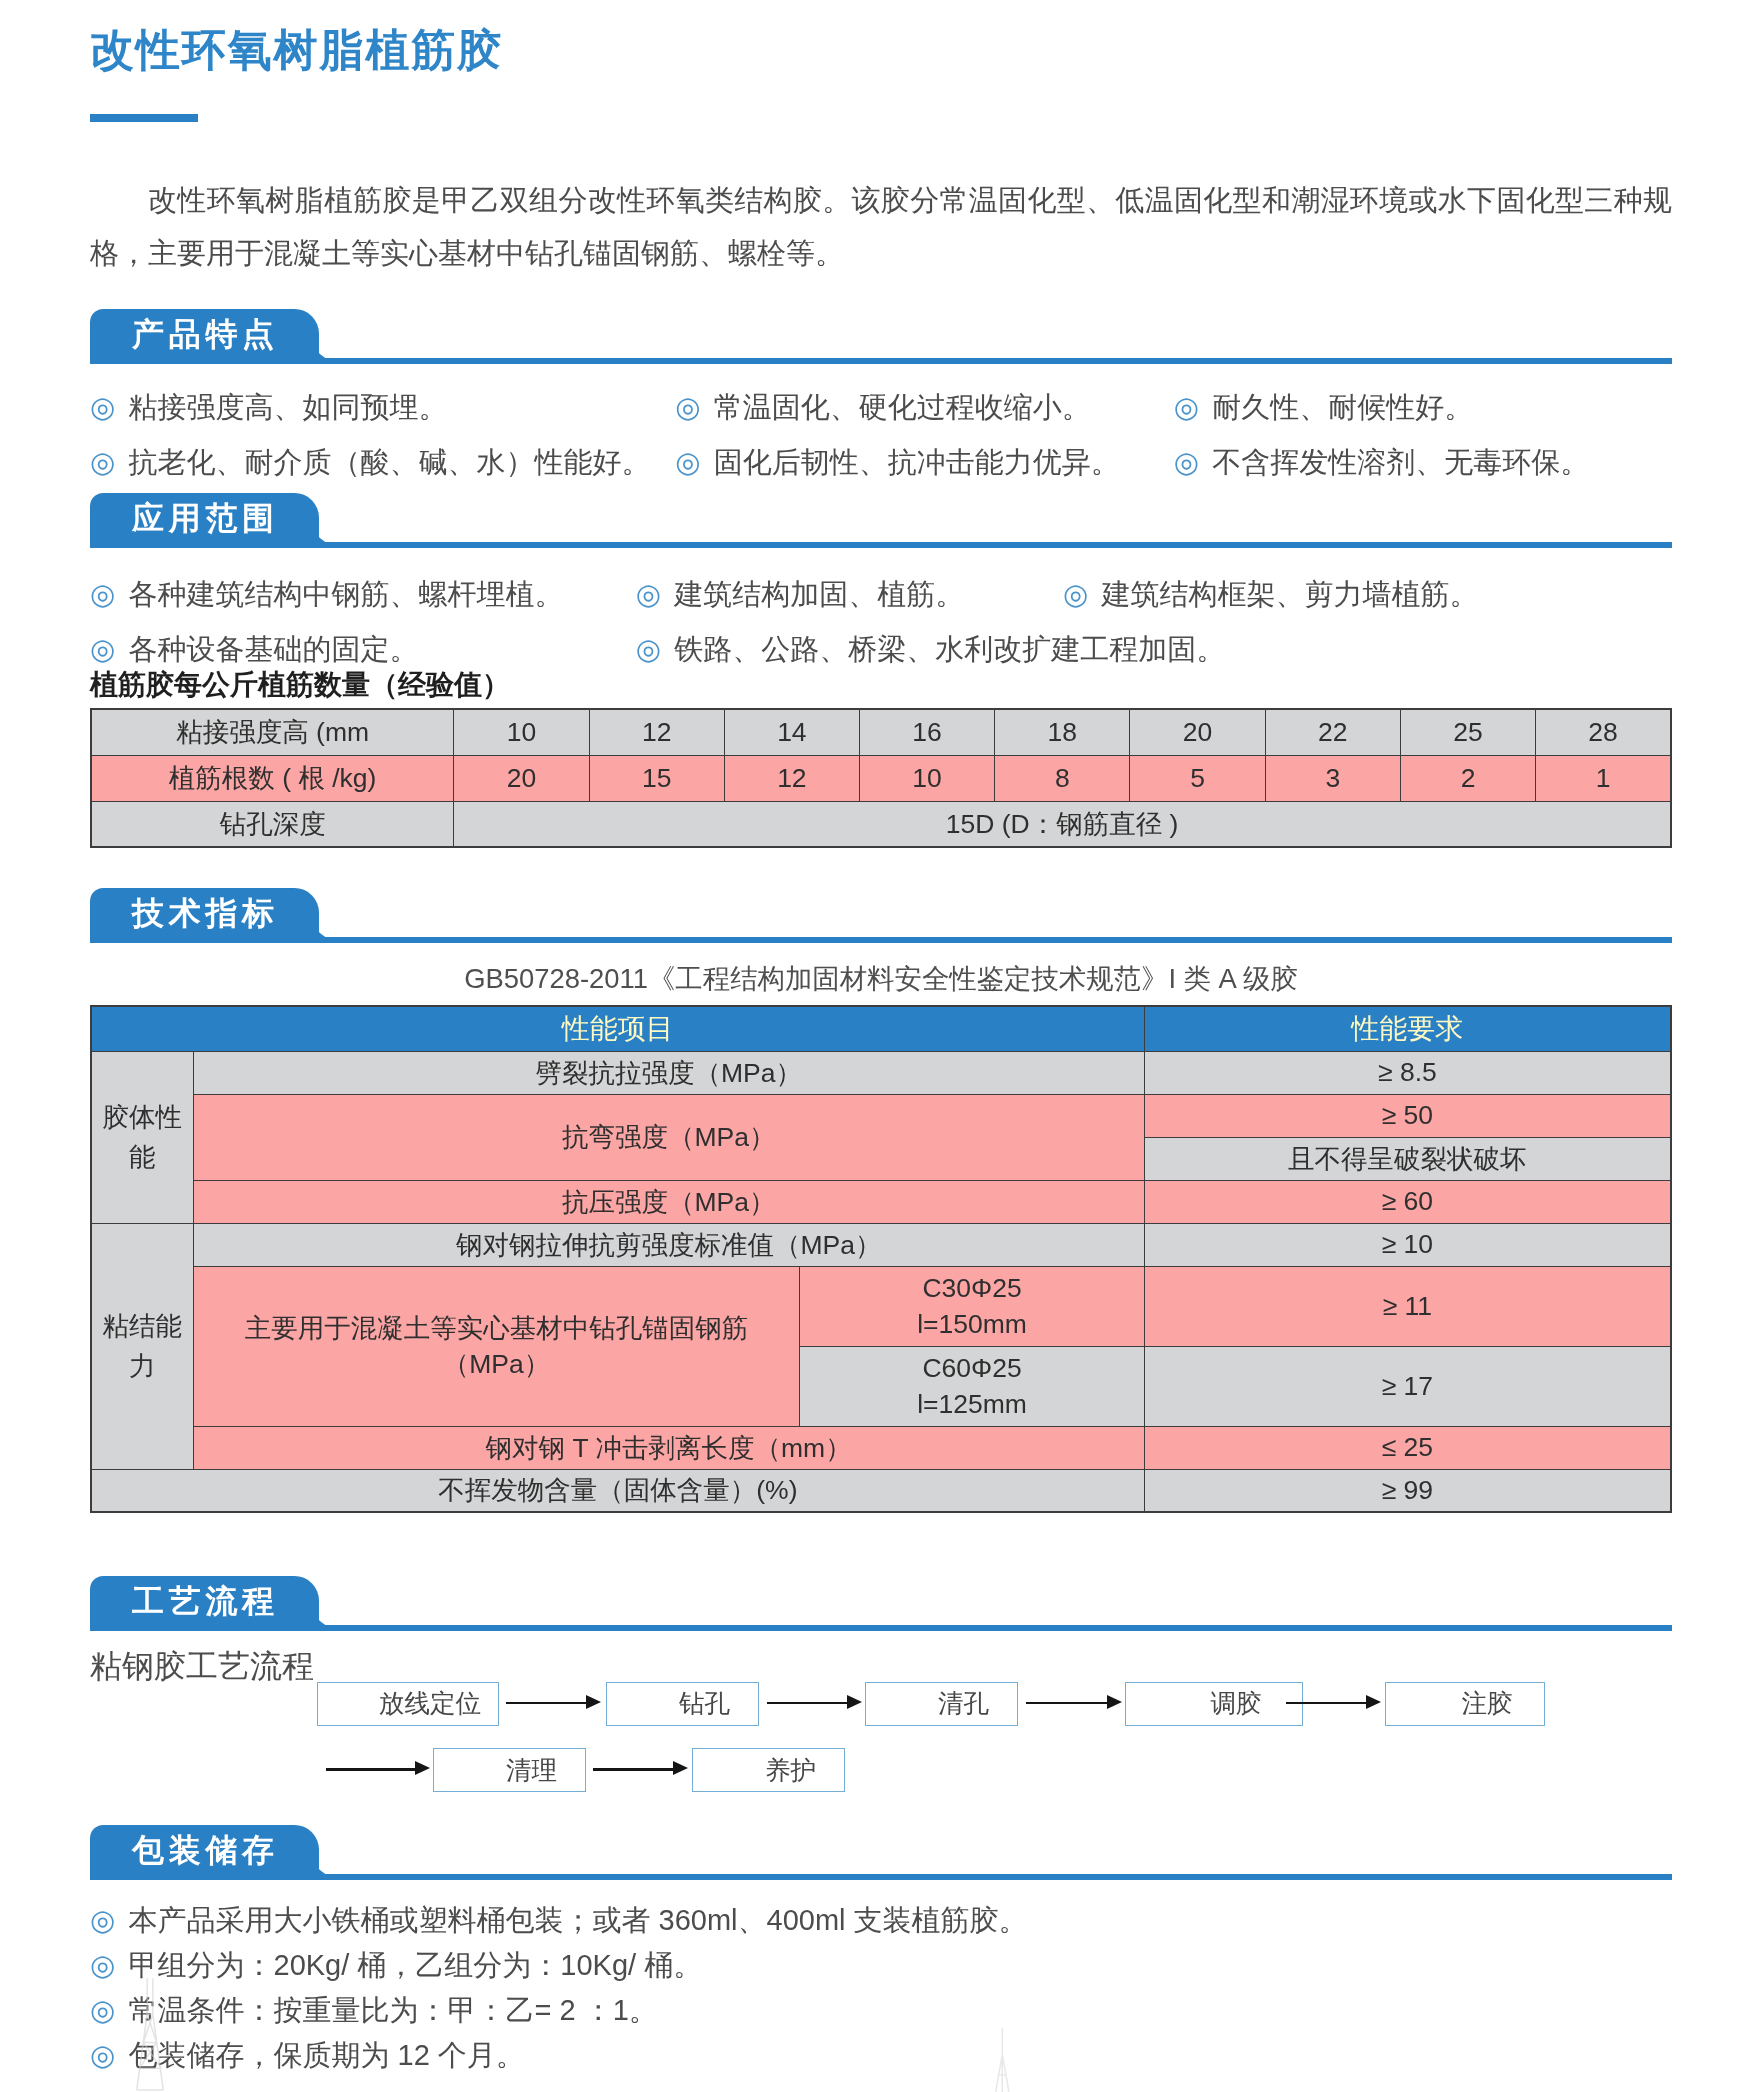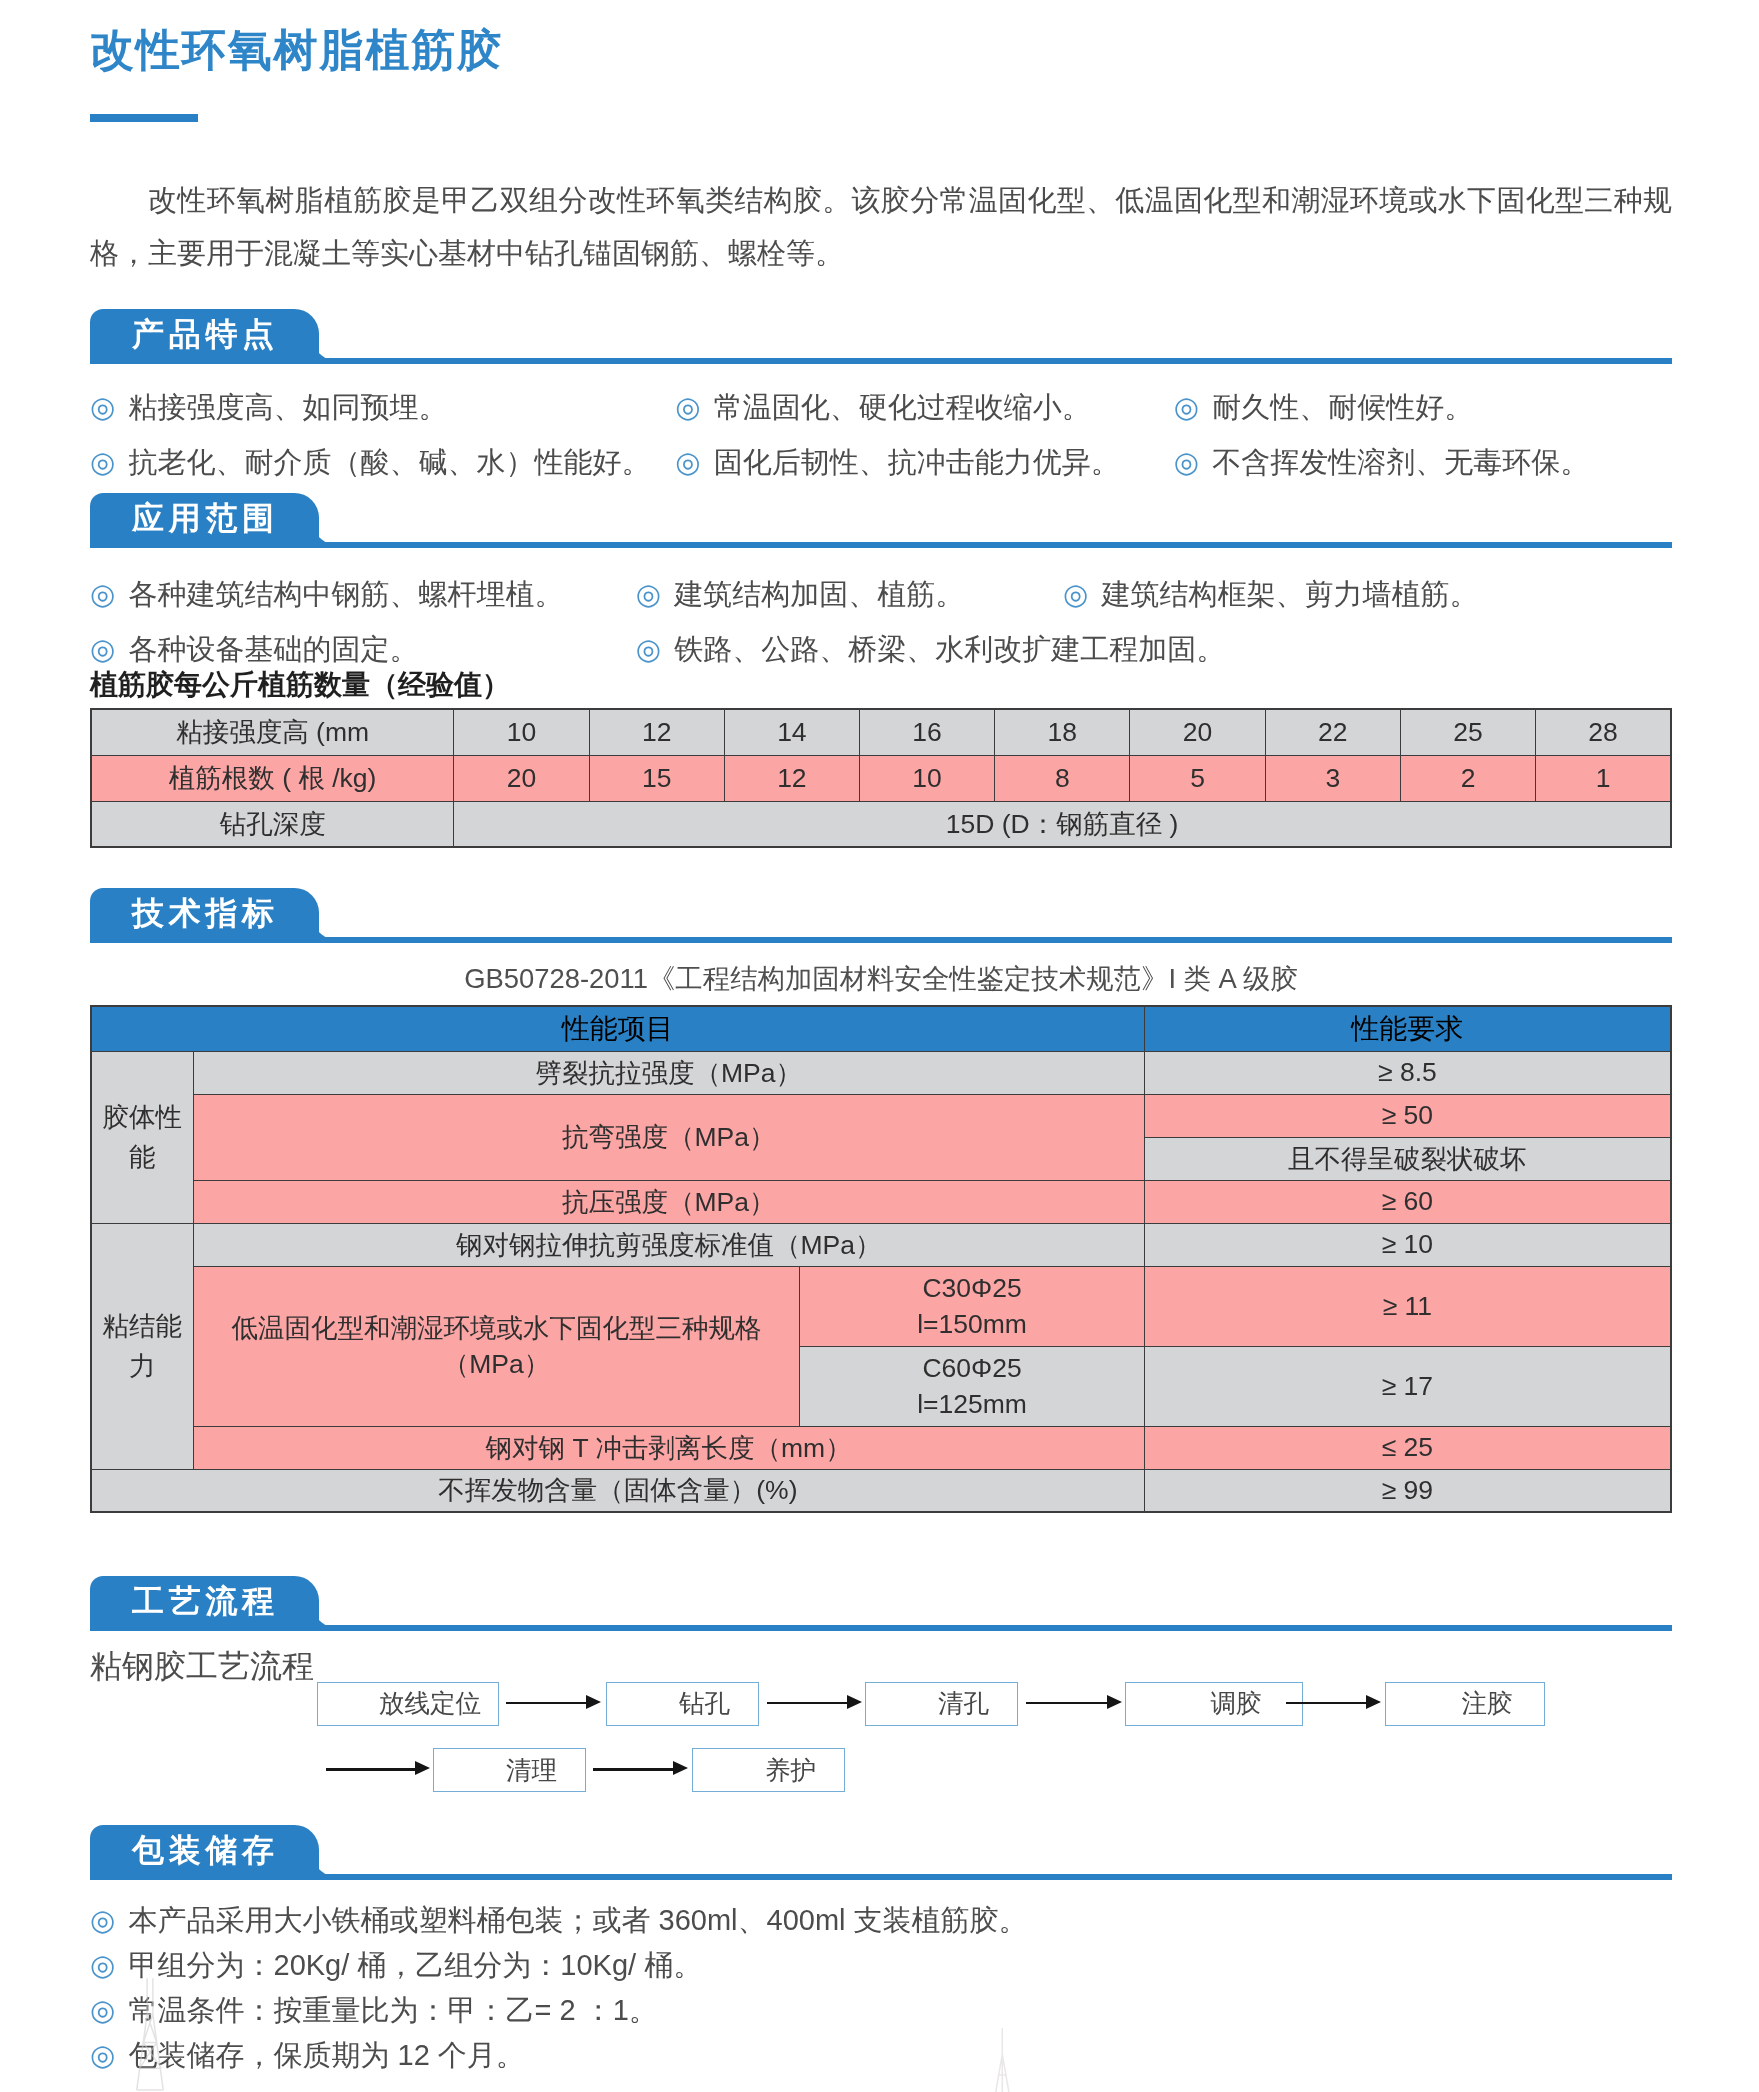--- a/index.html
+++ b/index.html
@@ -90,21 +90,21 @@
   table { border-collapse: collapse; table-layout: fixed; width: 1582px; }
   td, th {
     border: 1.9px solid var(--table_border);
     text-align: center; vertical-align: middle;
     font-size: 26.5px; color: #2f2f2f; font-weight: normal;
     padding: 1.9px 5.7px;
   }
   table { border: 2.8px solid var(--table_border); }
   .g { background: var(--cell_gray); }
   .w { background: #fca5a5; }
-  .blueh { background: var(--primary); color: #000000; font-size: 28px; height: 45px; margin-top: 28px; }
+  .blueh { background: var(--primary); color: #fef9c3; font-size: 28px; height: 45px; margin-top: 28px; }
 
   .rebar-title { top: 666px; font-size: 28px; font-weight: bold; color: #1f1f1f; }
   .rebar { top: 708px; }
   .rebar td { height: 46px; }
 
   .spec-caption { top: 961px; text-align: center; font-size: 27.4px; color: #4f4f4f; }
   .spec { top: 1005px; }
   .spec tr.single td { height: 43px; }
   .spec tr.dbl td { height: 80px; }
   .group-cell { line-height: 40px; }
@@ -281,21 +281,21 @@
     <tr class="single">
       <td class="w" colspan="2">抗压强度（MPa）</td>
       <td class="w">≥ 60</td>
     </tr>
     <tr class="single">
       <td class="g group-cell" rowspan="4">粘结能力</td>
       <td class="g" colspan="2">钢对钢拉伸抗剪强度标准值（MPa）</td>
       <td class="g">≥ 10</td>
     </tr>
     <tr class="dbl">
-      <td class="w" rowspan="2">低温固化型和潮湿环境或水下固化型三种规格（MPa）</td>
+      <td class="w" rowspan="2">主要用于混凝土等实心基材中钻孔锚固钢筋（MPa）</td>
       <td class="w">
         <div class="subline">
           <span>C30</span>
           <span>Φ25</span>
         </div>
         <div class="sublen">l=150mm</div>
       </td>
       <td class="w">≥ 11</td>
     </tr>
     <tr class="dbl">

